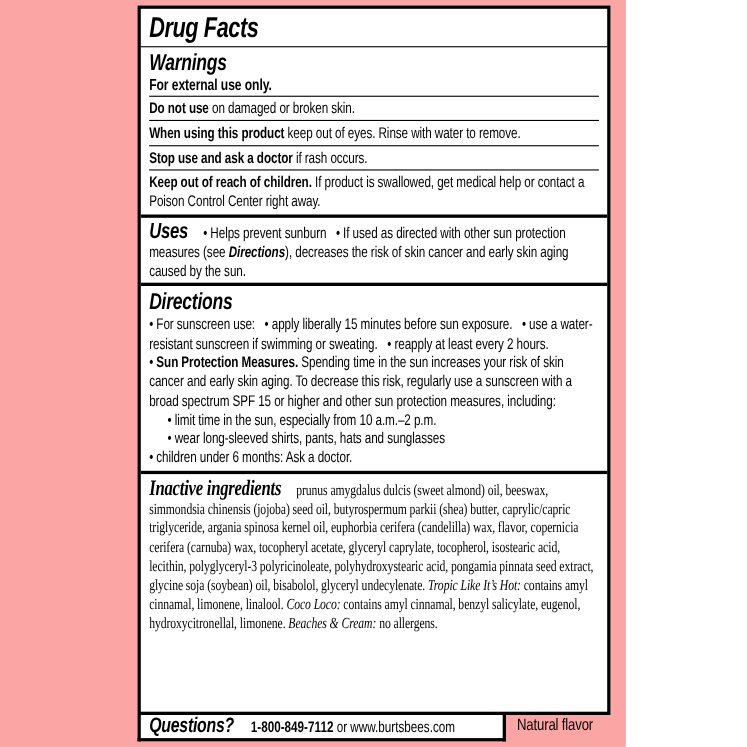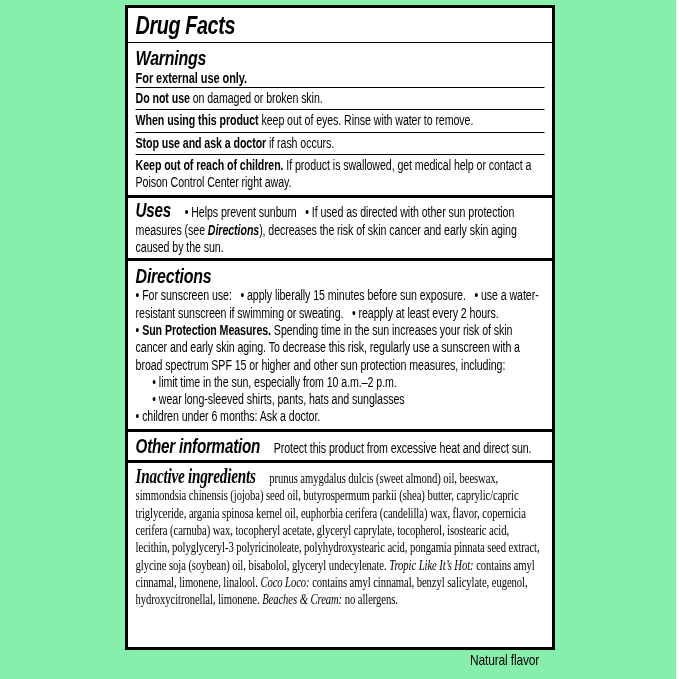--- a/index.html
+++ b/index.html
@@ -1,17 +1,17 @@
 <!DOCTYPE html>
 <html><head>
 <meta charset="utf-8">
 <style>
   html,body { margin:0; padding:0; background:#ffffff; }
   .stage {
-    position:relative; width:676px; height:679px; background:#86efac;
+    position:relative; width:569px; height:679px; background:#fca5a5;
     font-family:"Liberation Sans", sans-serif; color:#000;
     overflow:hidden;
   }
   .main-box {
     position:absolute; left:125px; top:5px; width:430px; height:645px;
     border:3px solid #000; box-sizing:border-box; background:#fff;
   }
   .sec { border-bottom:3px solid #000; }
   .sec-title { border-bottom-width:1.5px; }
   .sec-inactive { border-bottom:0;font-family:Liberation Serif, serif; }
@@ -93,30 +93,30 @@
       <div class="inner">
         <div class="h2block">Directions</div>
         <div class="body"><span>• For sunscreen use: &nbsp;&nbsp;• apply liberally 15 minutes before sun exposure. &nbsp;&nbsp;• use a water-resistant sunscreen if swimming or sweating. &nbsp;&nbsp;• reapply at least every 2 hours.</span></div>
         <div class="body"><span>• </span><span class="sb">Sun Protection Measures.</span><span> Spending time in the sun increases your risk of skin cancer and early skin aging. To decrease this risk, regularly use a sunscreen with a broad spectrum SPF 15 or higher and other sun protection measures, including:</span></div>
         <div class="body indent"><span>• limit time in the sun, especially from 10 a.m.–2 p.m.</span></div>
         <div class="body indent"><span>• wear long-sleeved shirts, pants, hats and sunglasses</span></div>
         <div class="body"><span>• children under 6 months: Ask a doctor.</span></div>
       </div>
     </section>
 
-    <section class="sec sec-other">
-      <div class="inner body">
-        <span class="h2 hgap">Other information</span><span><span>Protect this product from excessive heat and direct sun.</span></span>
-      </div>
-    </section>
 
     <section class="sec sec-inactive">
       <div class="inner body">
         <span class="h2 hgap">Inactive ingredients</span><span><span>prunus amygdalus dulcis (sweet almond) oil, beeswax, simmondsia chinensis (jojoba) seed oil, butyrospermum parkii (shea) butter, caprylic/capric triglyceride, argania spinosa kernel oil, euphorbia cerifera (candelilla) wax, flavor, copernicia cerifera (carnuba) wax, tocopheryl acetate, glyceryl caprylate, tocopherol, isostearic acid, lecithin, polyglyceryl-3 polyricinoleate, polyhydroxystearic acid, pongamia pinnata seed extract, glycine soja (soybean) oil, bisabolol, glyceryl undecylenate. </span><span class="si">Tropic Like It’s Hot:</span><span> contains amyl cinnamal, limonene, linalool. </span><span class="si">Coco Loco:</span><span> contains amyl cinnamal, benzyl salicylate, eugenol, hydroxycitronellal, limonene. </span><span class="si">Beaches &amp; Cream:</span><span> no allergens.</span></span>
       </div>
     </section>
 
   </div>
 
+  <div class="questions-box">
+    <div class="inner row-q">
+      <span class="h2 hgap">Questions?</span><span class="qbody"><span class="sb">1-800-849-7112</span><span> or www.burtsbees.com</span></span>
+    </div>
+  </div>
 
   <div class="flavor">Natural flavor</div>
 
 </div>
 
 </body></html>

